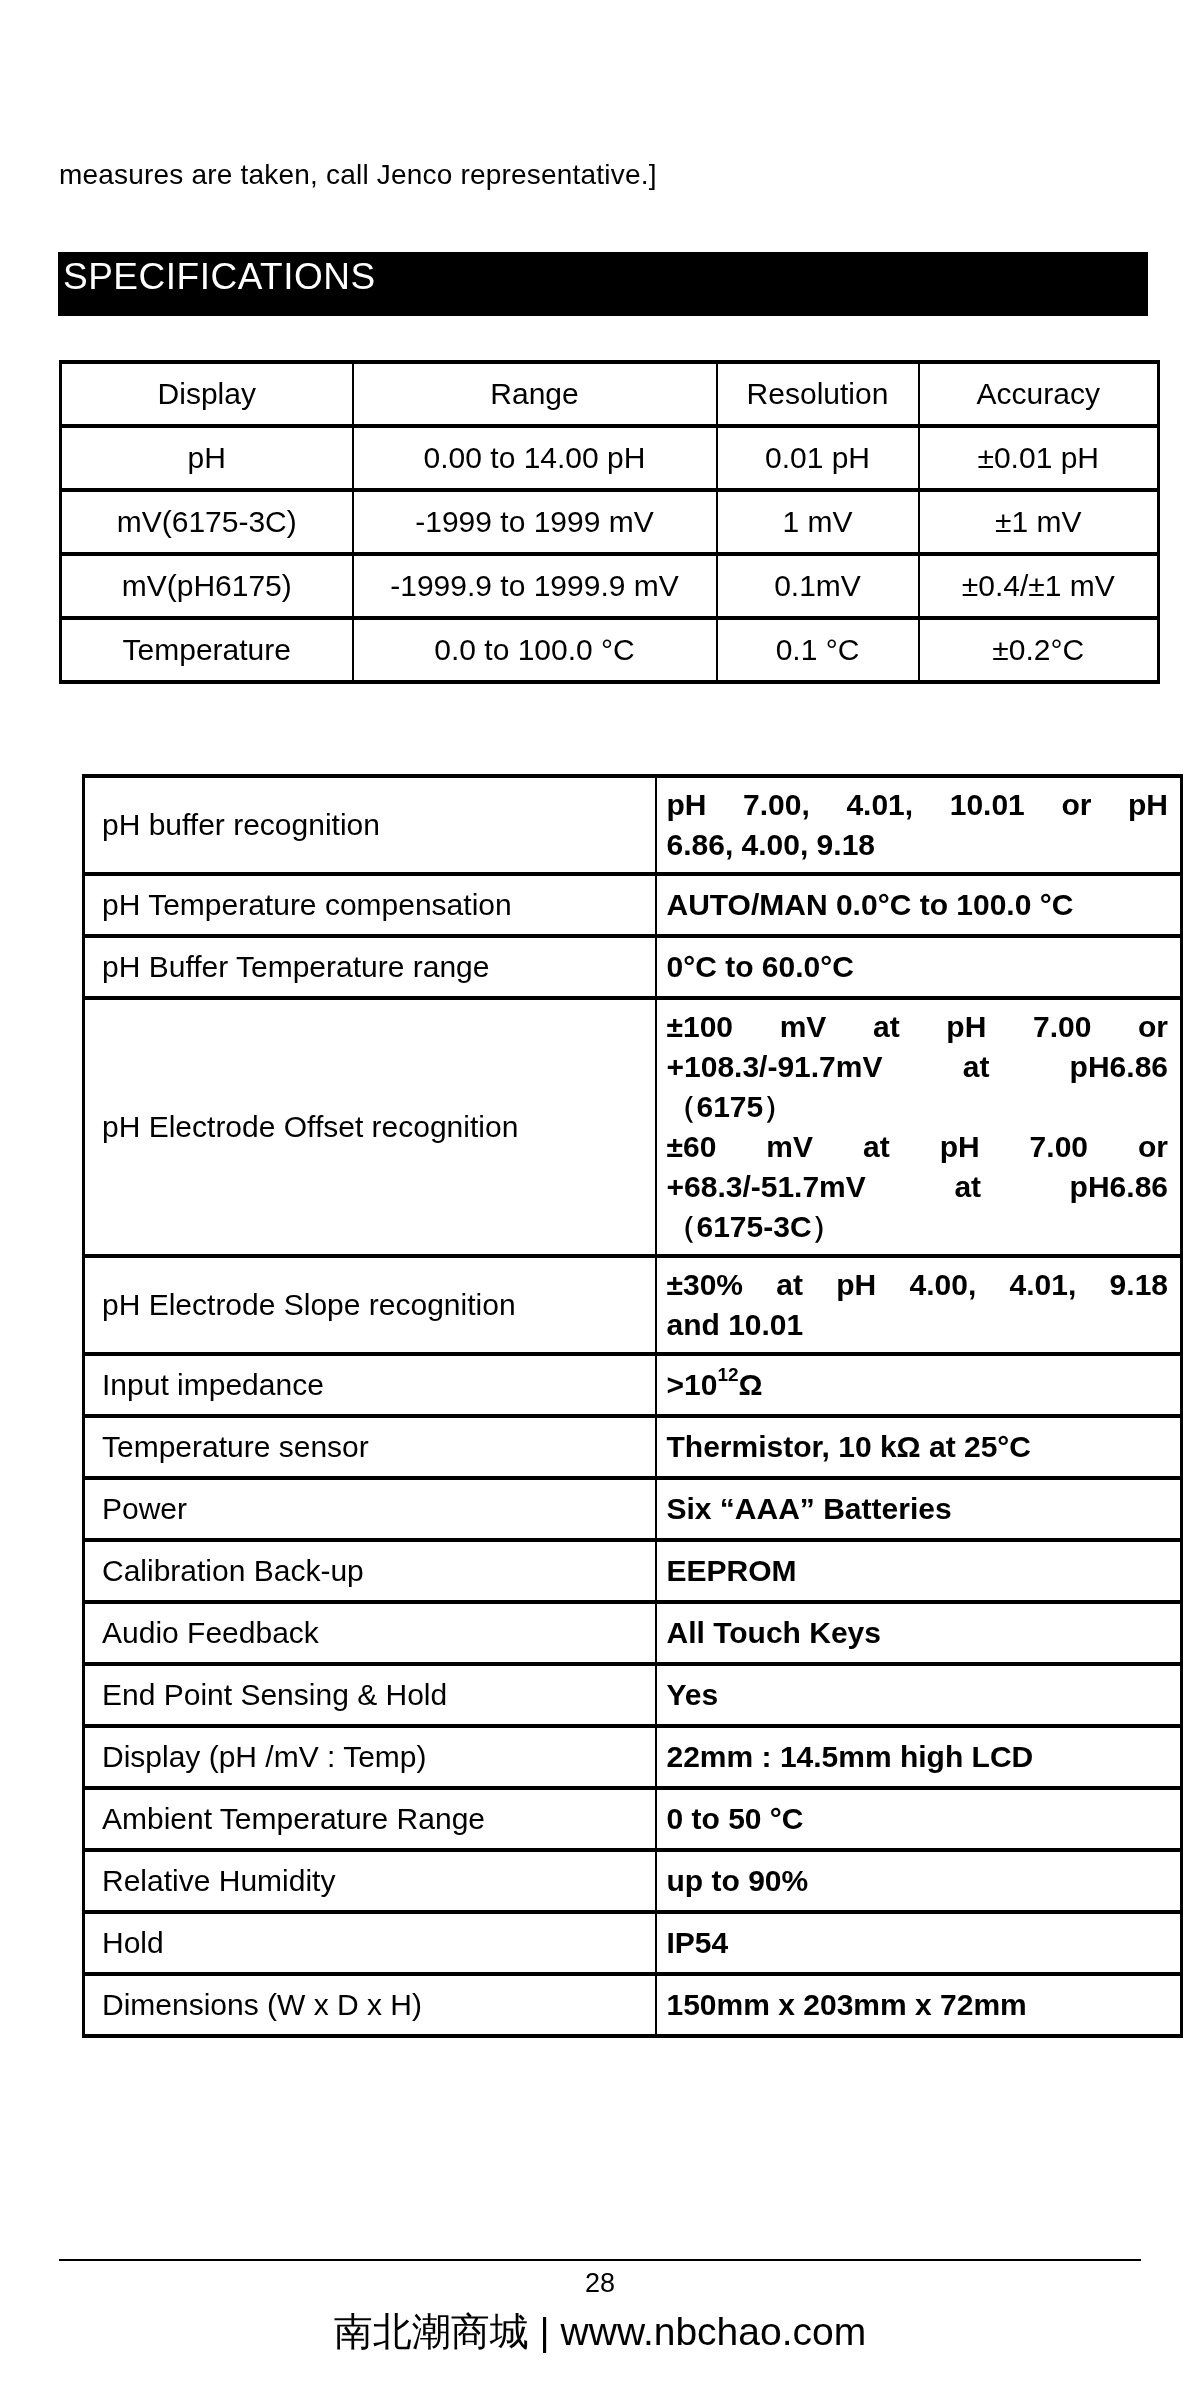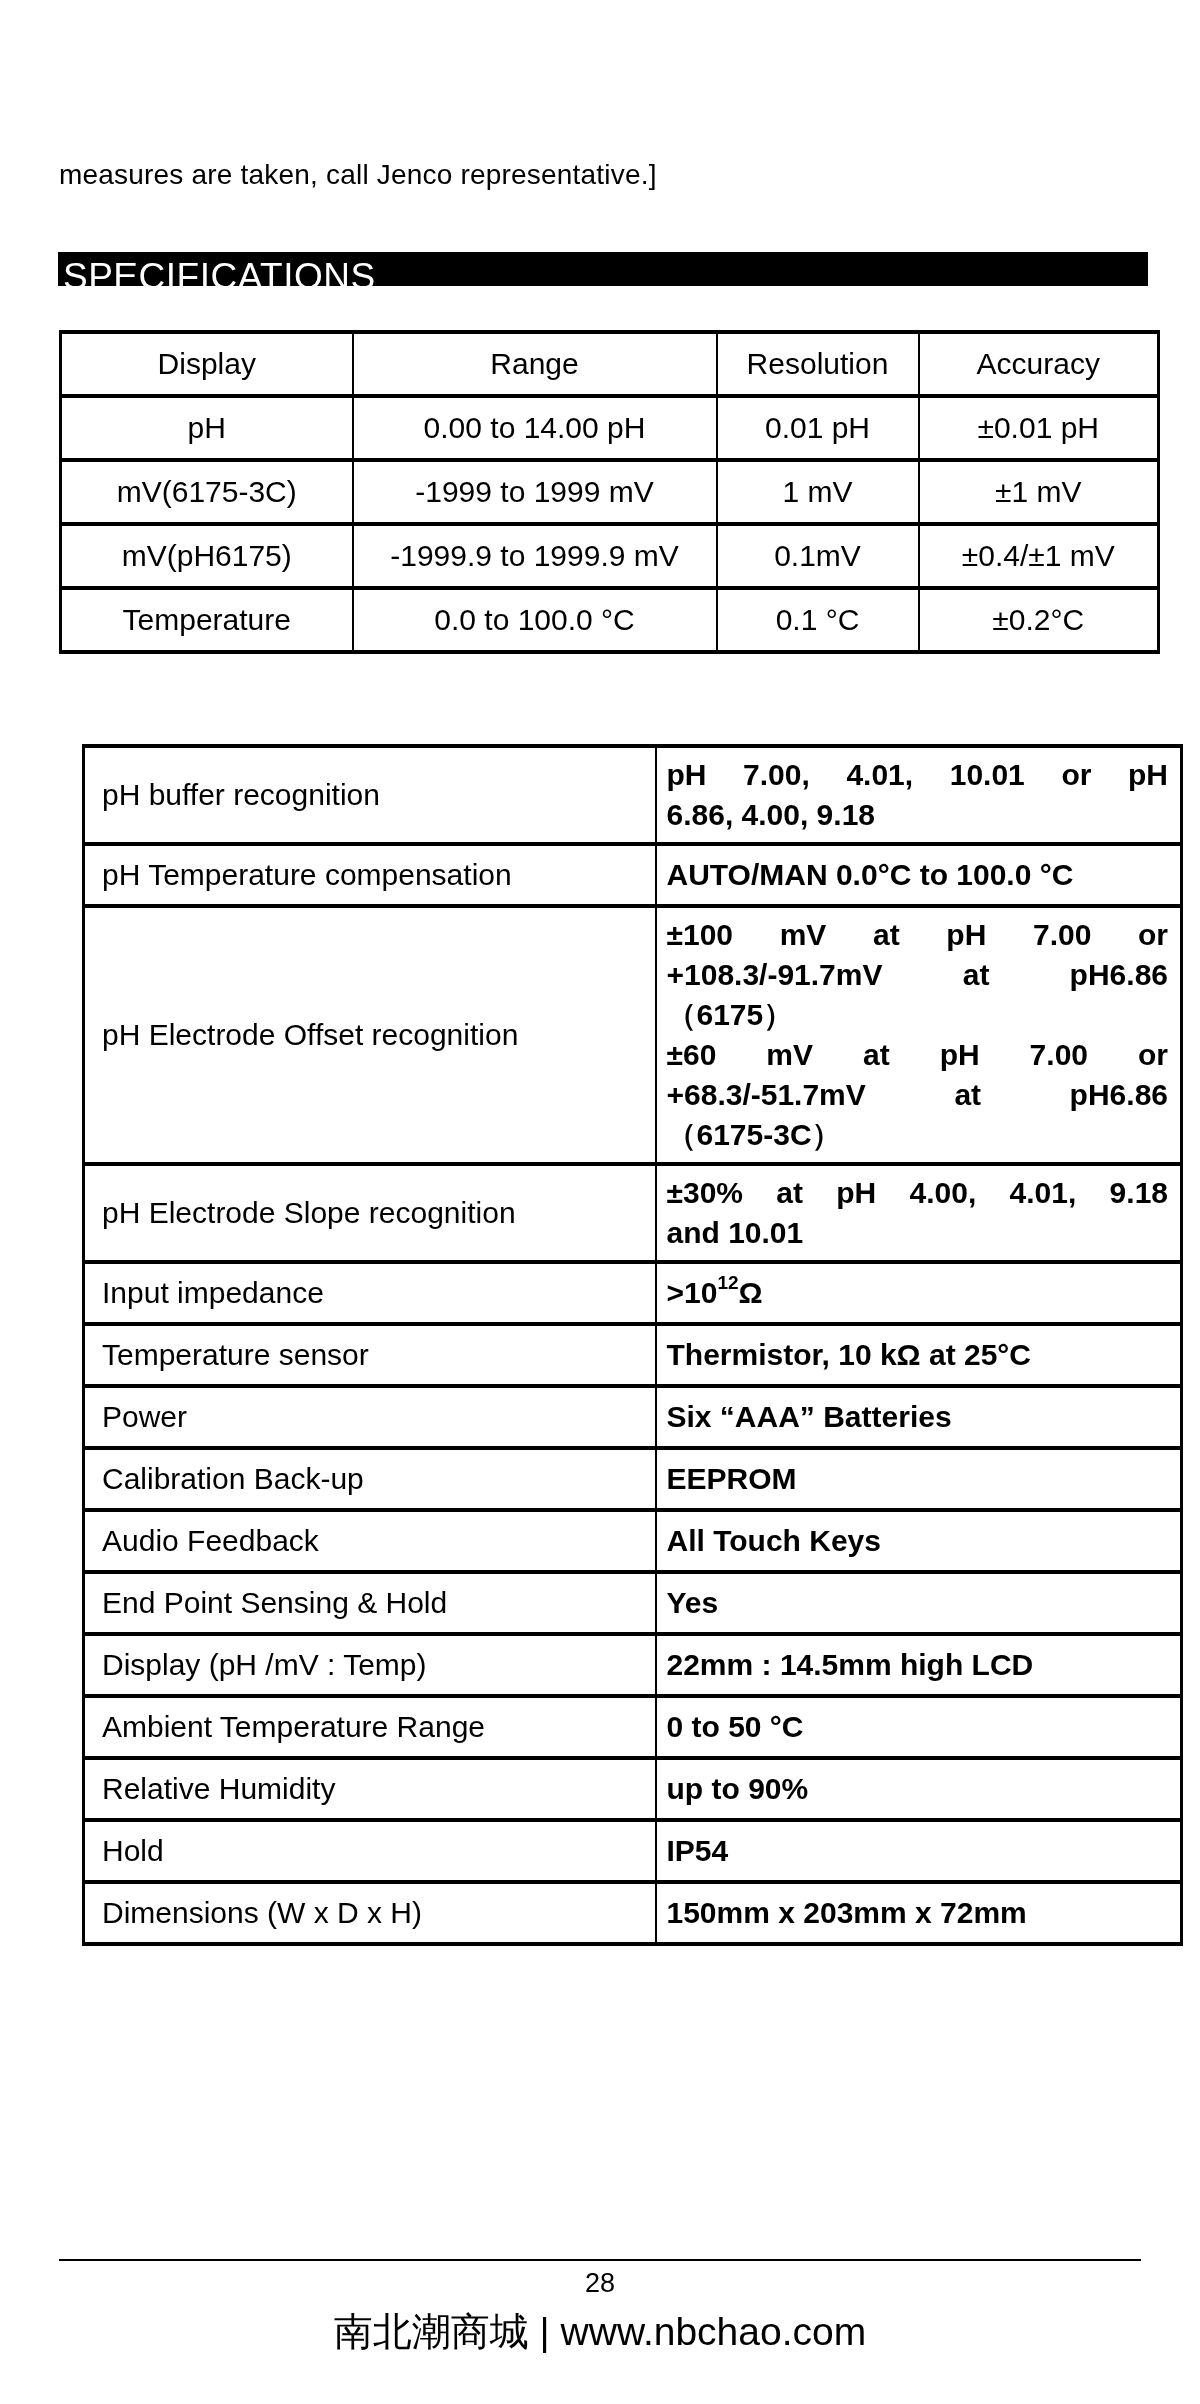--- a/index.html
+++ b/index.html
@@ -15,21 +15,21 @@
 
   .intro {
     margin: 158px 40px 0 59px;
     font-size: 28px;
     line-height: 34px;
     letter-spacing: 0.2px;
   }
 
   .section-bar {
     margin: 60px 52px 0 58px;
-    height: 34px;
+    height: 64px;
     background: #000000;
     color: #ffffff;
     font-size: 37px;
     line-height: 49px;
     padding-left: 5px;
     letter-spacing: 0.5px;
   }
 
   table { border-collapse: collapse; table-layout: fixed; }
   td, th {
@@ -178,20 +178,26 @@
             <div class="line">6.86, 4.00, 9.18</div>
           </td>
         </tr>
         <tr>
           <td class="label">pH Temperature compensation</td>
           <td class="value">
             <div class="line">AUTO/MAN 0.0°C to 100.0 °C</div>
           </td>
         </tr>
         <tr>
+          <td class="label">pH Buffer Temperature range</td>
+          <td class="value">
+            <div class="line">0°C to 60.0°C</div>
+          </td>
+        </tr>
+        <tr>
           <td class="label">pH Electrode Offset recognition</td>
           <td class="value">
             <div class="line j">±100 mV at pH 7.00 or</div>
             <div class="line j">+108.3/-91.7mV at pH6.86</div>
             <div class="line">（6175）</div>
             <div class="line j">±60 mV at pH 7.00 or</div>
             <div class="line j">+68.3/-51.7mV at pH6.86</div>
             <div class="line">（6175-3C）</div>
           </td>
         </tr>

